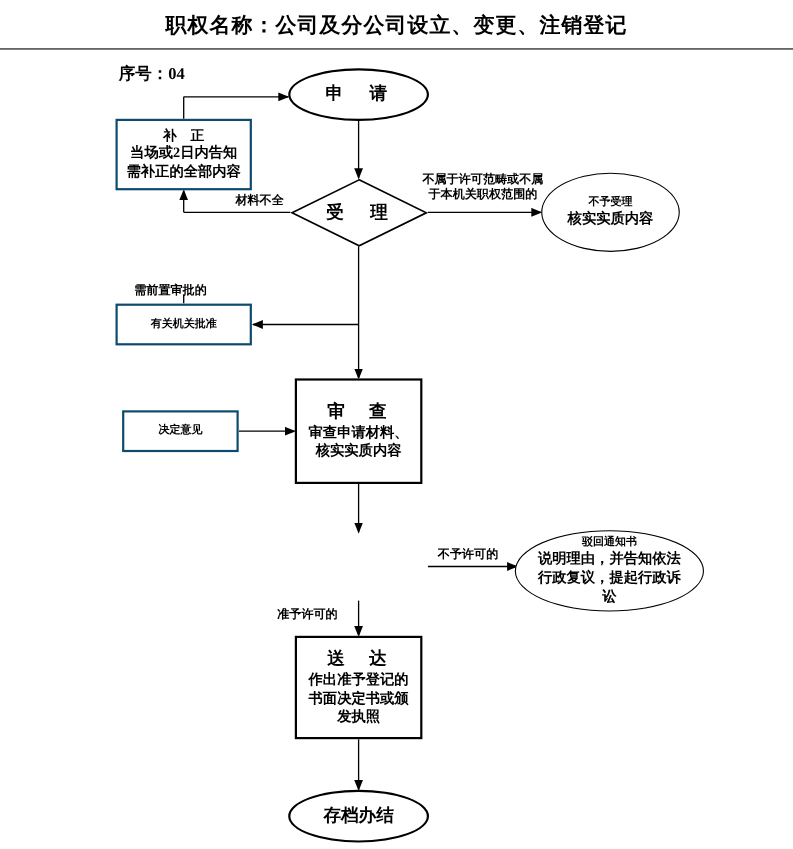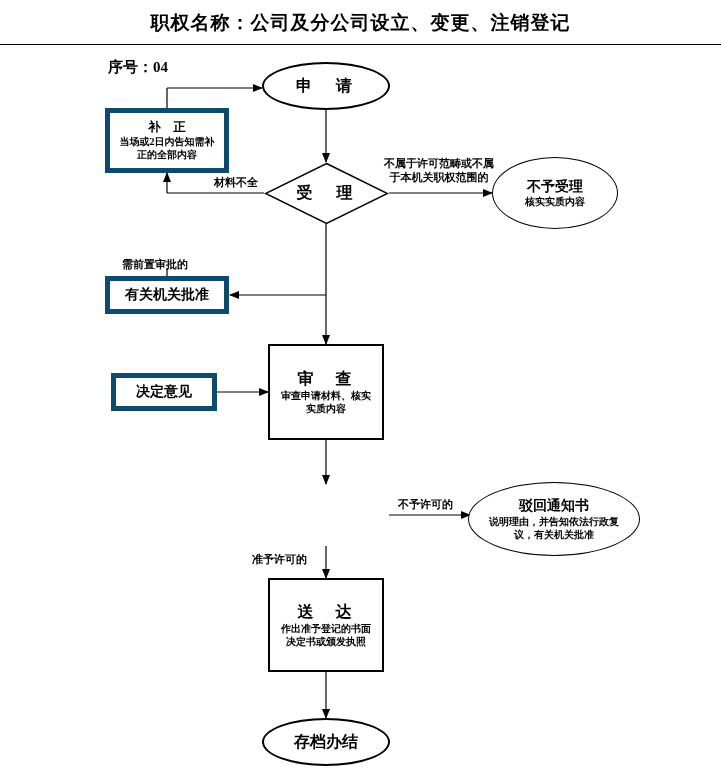--- a/index.html
+++ b/index.html
@@ -47,21 +47,21 @@
     position: absolute;
     box-sizing: border-box;
     display: flex;
     flex-direction: column;
     align-items: center;
     justify-content: center;
     text-align: center;
     line-height: 1.25;
   }
   .rect {
-    border: 5px solid #0c4a6e;
+    border: 2px solid #0c4a6e;
     background: #ffffff;
   }
   .rect-thick {
     border: 2px solid #000000;
     background: #ffffff;
   }
   .ellipse {
     border: 1px solid #000000;
     border-radius: 50%;
     background: #ffffff;
@@ -70,29 +70,29 @@
     border: 2px solid #000000;
     border-radius: 50%;
     background: #ffffff;
   }
   .big-label {
     font-size: 16px;
     font-weight: bold;
     letter-spacing: 4px;
   }
   .mid-label {
-    font-size: 14px;
+    font-size: 10px;
     font-weight: bold;
   }
   .small-label {
     font-size: 12.5px;
     font-weight: bold;
   }
   .body-text {
-    font-size: 10px;
+    font-size: 13px;
     font-weight: bold;
     line-height: 1.3;
   }
   
   .diamond-wrap {
     position: absolute;
   }
   .diamond-shape {
     position: absolute;
     left: 0;
@@ -217,21 +217,21 @@
     <span class="mid-label">决定意见</span>
   </div>
 
 
   <div class="edge-label" style="left:398px; top:498px;">不予许可的</div>
 
   <div class="edge-label" style="left:252px; top:553px;">准予许可的</div>
 
   <div class="node ellipse" style="left:468px; top:482px; width:172px; height:74px; padding:2px 14px;">
     <span class="mid-label">驳回通知书</span>
-    <span class="body-text">说明理由，并告知依法行政复议，有关机关批准</span>
+    <span class="body-text">说明理由，并告知依法行政复议，提起行政诉讼</span>
   </div>
 
   <div class="node rect-thick" style="left:268px; top:578px; width:116px; height:94px; padding:4px 8px;">
     <span class="big-label" style="letter-spacing:3px;">送　达</span>
     <span class="body-text">作出准予登记的书面决定书或颁发执照</span>
   </div>
 
   <div class="node ellipse-thick" style="left:262px; top:718px; width:128px; height:48px;">
     <span class="mid-label" style="font-size:16px;">存档办结</span>
   </div>

